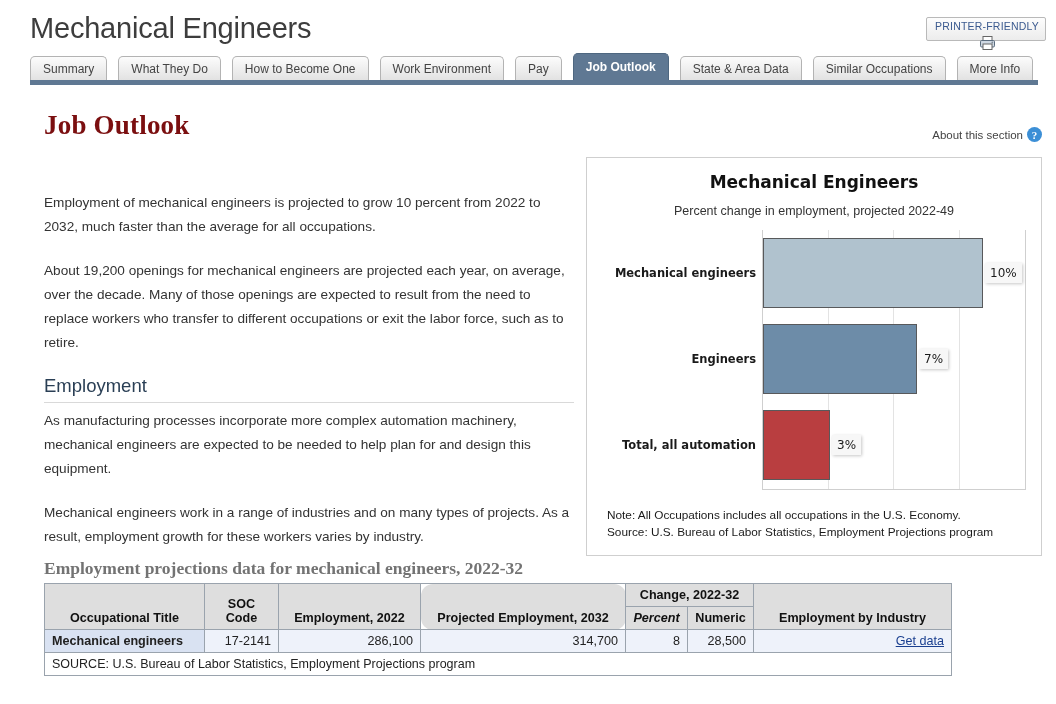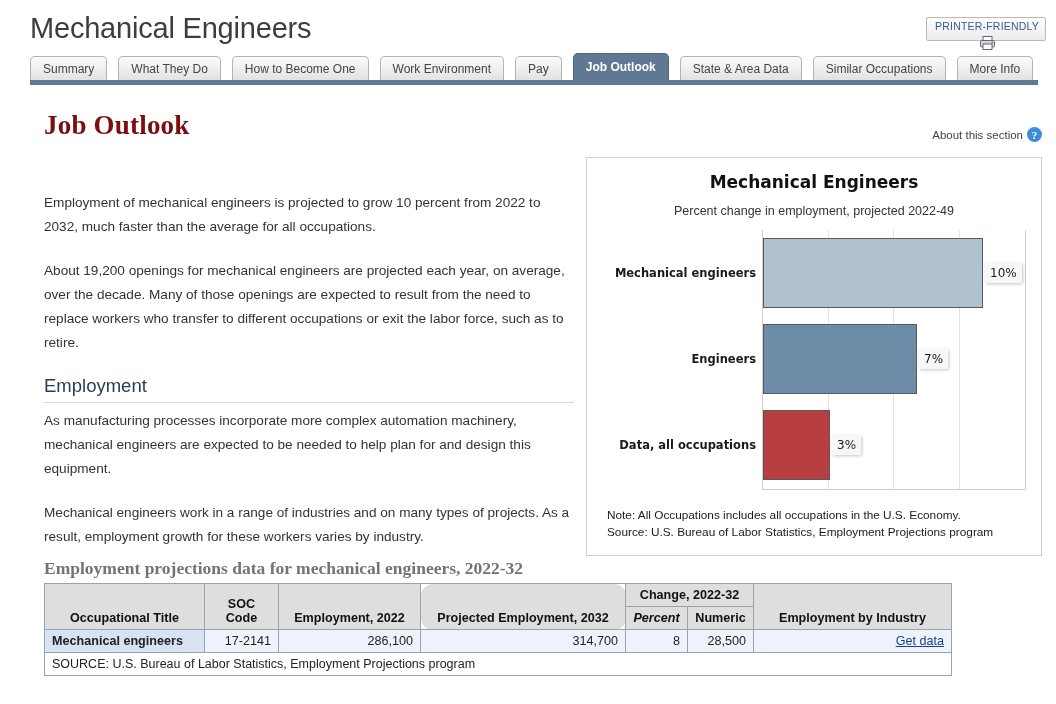--- a/index.html
+++ b/index.html
@@ -305,21 +305,21 @@
   </div>
 
   <div class="chart-panel">
     <div class="chart-title">Mechanical Engineers</div>
     <div class="chart-subtitle">Percent change in employment, projected 2022-49</div>
 
     <div class="plot-wrap">
       <div class="cat-labels">
         <div class="cat-label" style="top:43px;">Mechanical engineers</div>
         <div class="cat-label" style="top:129px;">Engineers</div>
-        <div class="cat-label" style="top:215px;">Data, all occupations</div>
+        <div class="cat-label" style="top:215px;">Total, all automation</div>
       </div>
 
       <div class="plot">
         <div class="gridline" style="left:65px;"></div>
         <div class="gridline" style="left:130px;"></div>
         <div class="gridline" style="left:196px;"></div>
 
         <div class="bar" style="left:0px; top:8px; width:220px; height:70px; background:#b0c2ce;"></div>
         <div class="bar-value" style="left:222px; top:43px;">10%</div>
 

